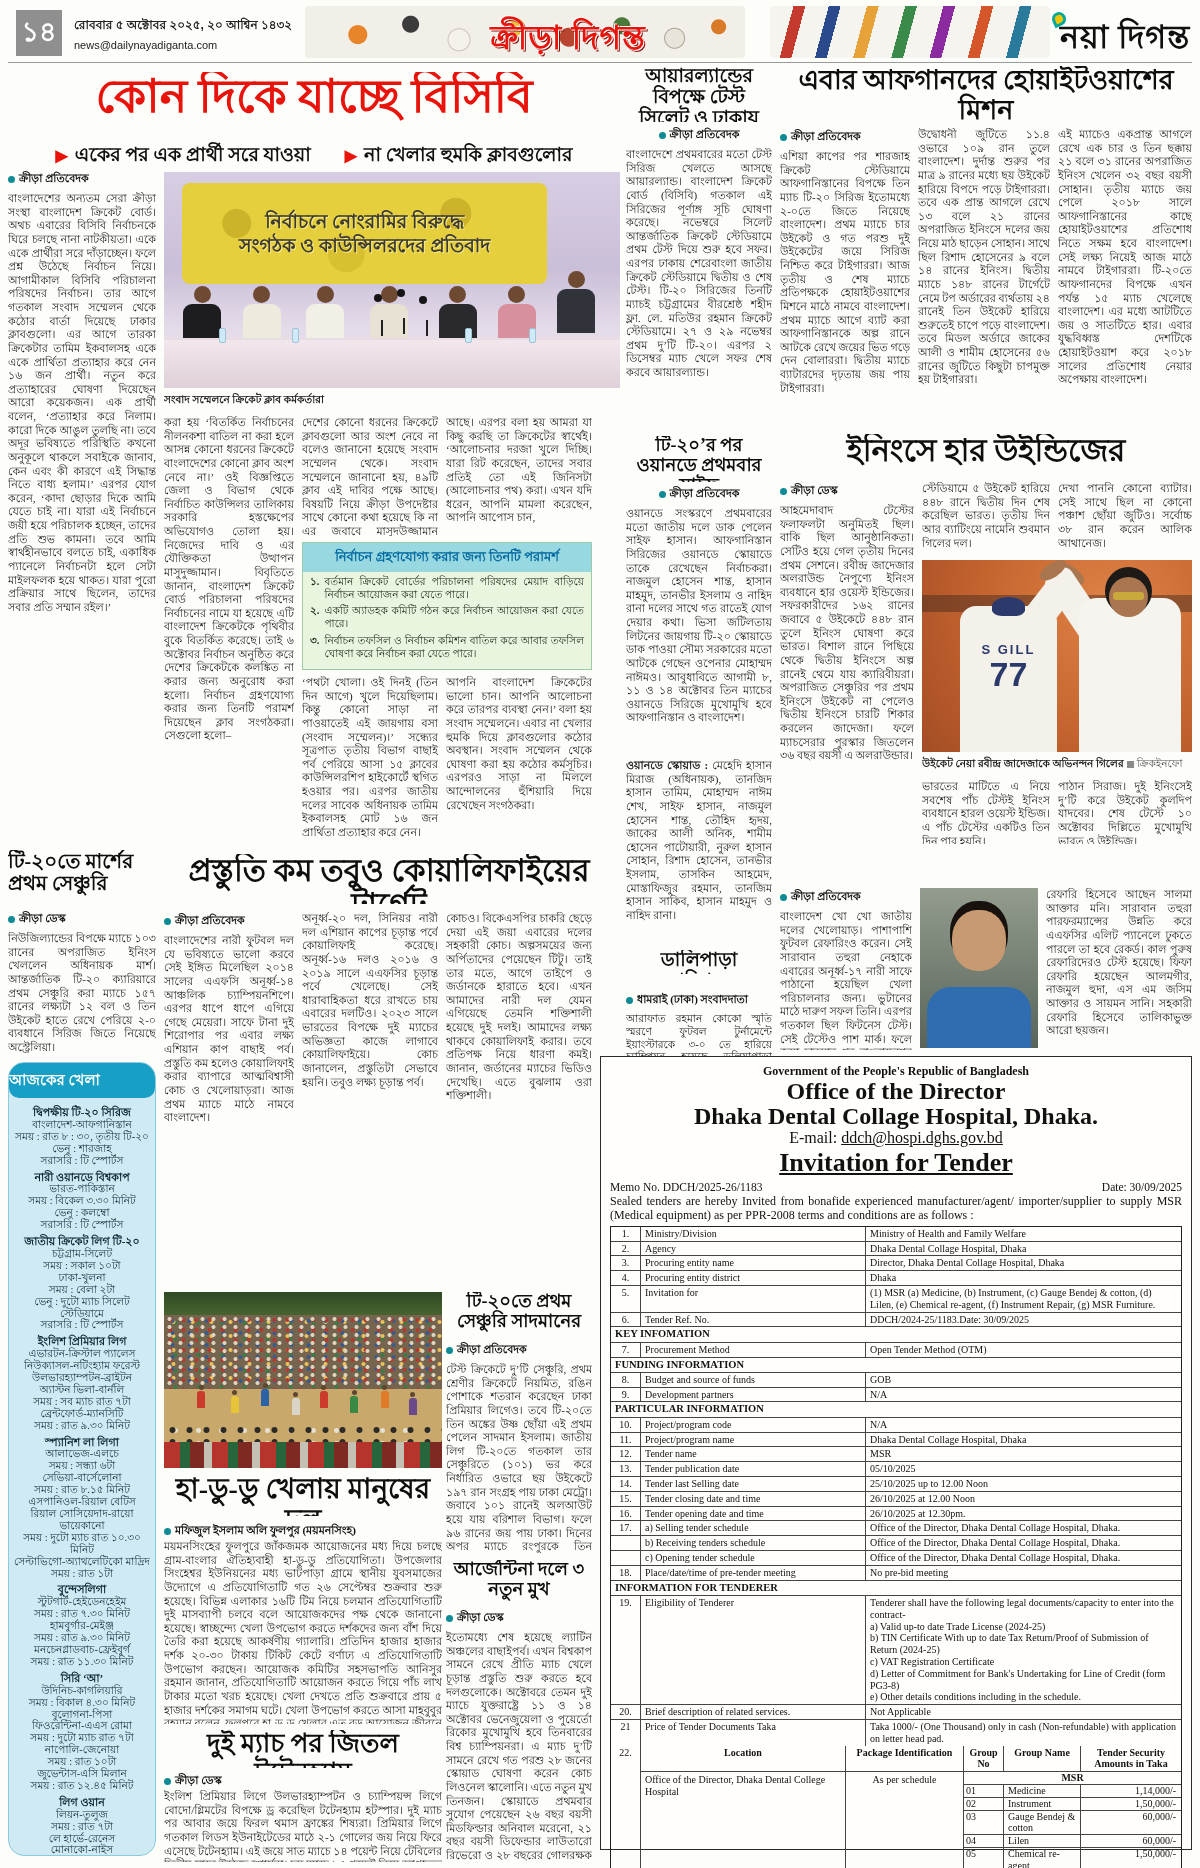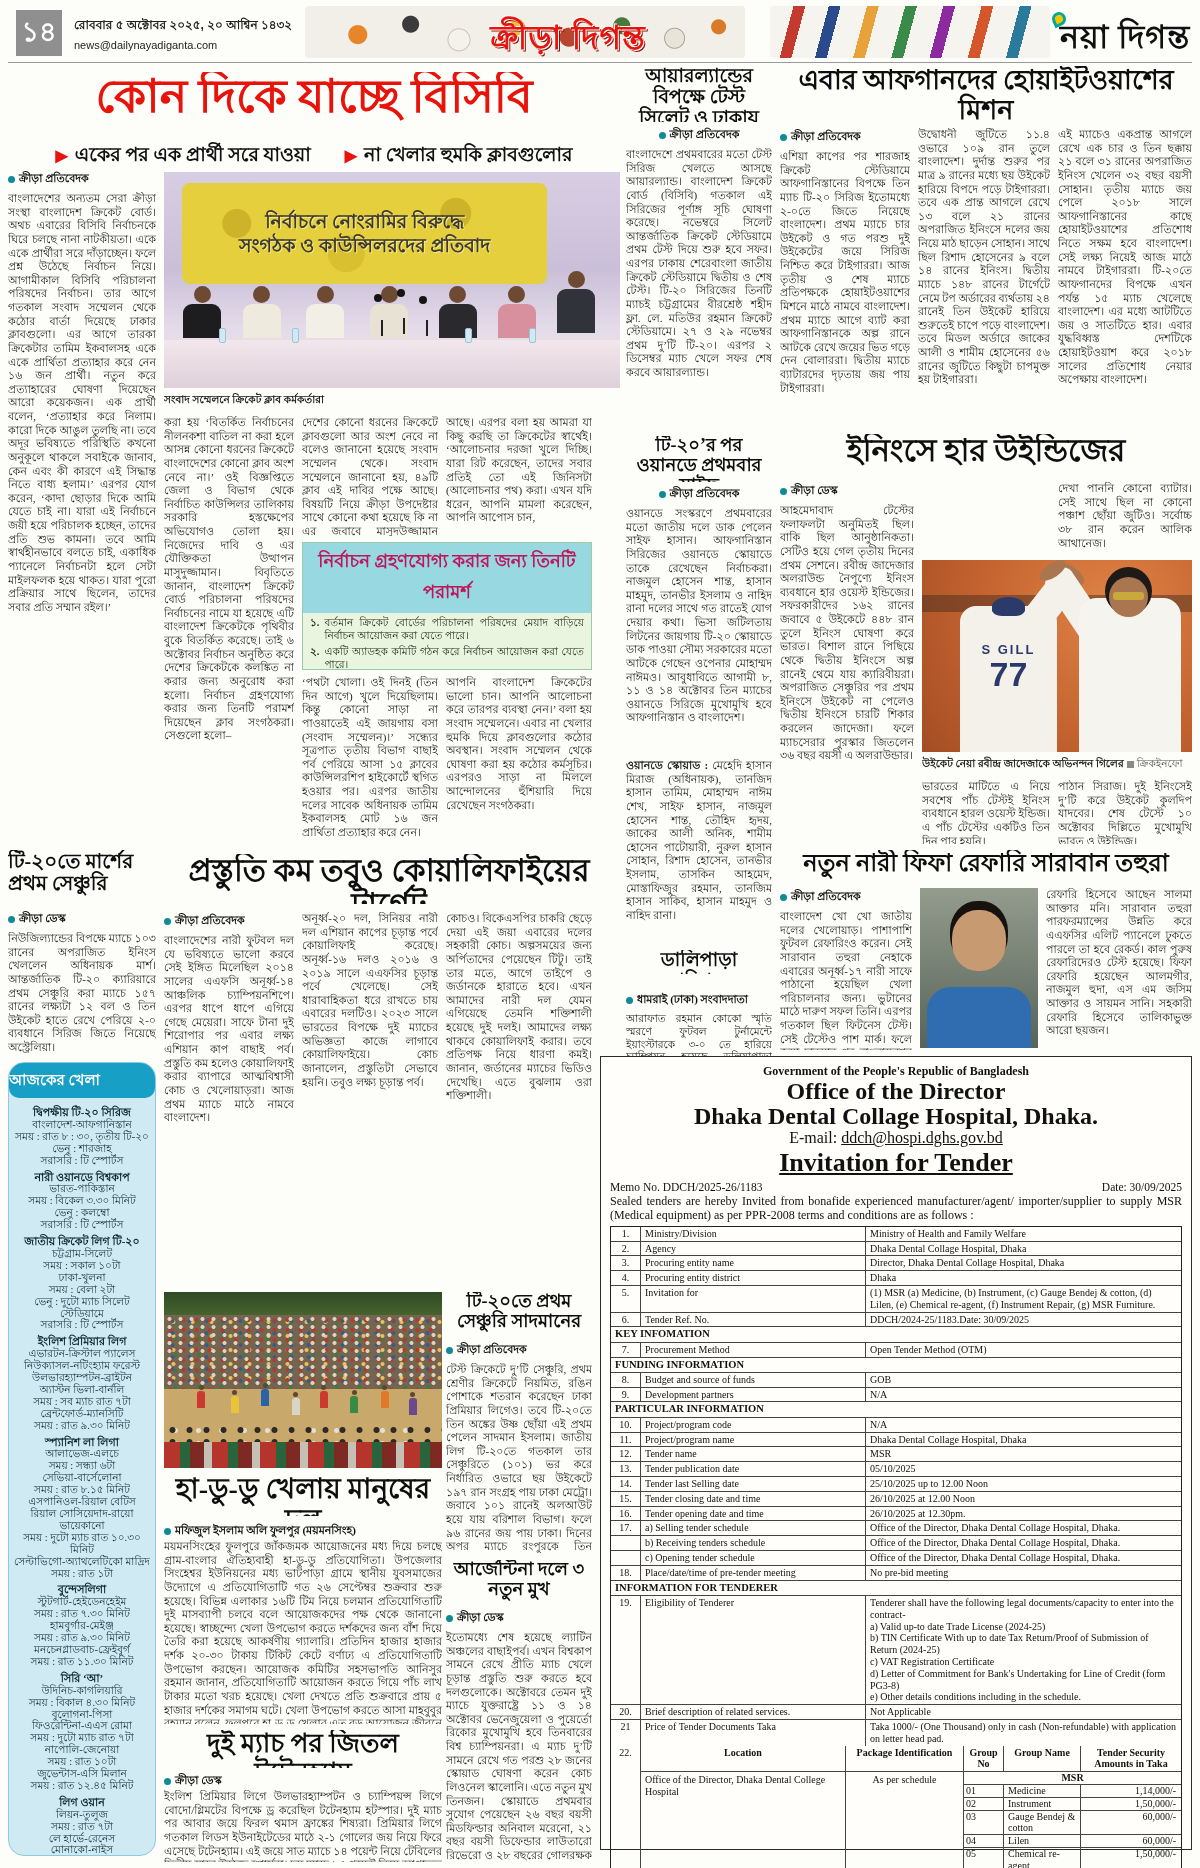--- a/index.html
+++ b/index.html
@@ -59,21 +59,21 @@
 .cr-p2{position:absolute;right:4%;bottom:0;width:38%;height:80%;background:#f6f4ee;border-radius:18px 18px 0 0}
 .cr-p2 .head2{position:absolute;top:-14%;left:30%;width:38%;height:26%;border-radius:50%;background:#a9764f;box-shadow:0 -6px 0 4px #1d1a18}
 .cr-p2 .shade{position:absolute;top:-4%;left:34%;width:30%;height:5%;background:#caa93c;border-radius:3px}
 .arm{position:absolute;background:#f3f1e9;width:11%;height:42%;border-radius:8px}
 .arm::after{content:"";position:absolute;top:-10px;left:0;width:100%;height:14px;border-radius:50%;background:#a9764f}
 .photo-ref{background:linear-gradient(180deg,#939c8d,#58645a)}
 .ref-head{position:absolute;top:14%;left:27%;width:46%;height:38%;border-radius:46%;background:#c89a72;box-shadow:0 -7px 0 2px #17120e}
 .ref-body{position:absolute;bottom:0;left:6%;width:88%;height:38%;border-radius:24px 24px 0 0;background:#2f6cb0}
 
 .gbox{background:#eaf5df;border:1px solid #9ccba6;overflow:hidden}
-.gbox .gh{background:#98d8e0;color:#be185d;font-weight:bold;font-size:18px;text-align:center;padding:4px 2px}
+.gbox .gh{background:#98d8e0;color:#0369a1;font-weight:bold;font-size:13px;text-align:center;padding:4px 2px}
 .gbox .gi{display:flex;gap:5px;padding:3px 7px 0;font-size:10.5px;line-height:1.25;text-align:justify;color:#1d2b1a}
 .gbox .gi .gn{font-weight:bold}
 
 .todaybox{background:#cfeaf3;border:1px solid #8ccadd;border-radius:16px;overflow:hidden}
 .todaybox .th{background:#189fc6;color:#fff;font-weight:bold;font-size:15px;text-align:left;padding:5px 0;border-radius:0 0 10px 10px}
 .todaybox .tl{font-size:10.5px;line-height:11.9px;text-align:center;color:#16323c}
 .todaybox .tl.hd{font-weight:bold;font-size:11px;padding-top:5px;color:#0d2730}
 .today-items{padding:4px 4px 6px}
 
 .tender{border:1.6px solid #2a2a2a;background:#fffefb;padding:7px 9px 6px;font-family:"Liberation Serif",serif;color:#111}
@@ -239,20 +239,21 @@
     <div class="body-text" style="height:280px">এশিয়া কাপের পর শারজাহ ক্রিকেট স্টেডিয়ামে আফগানিস্তানের বিপক্ষে তিন ম্যাচ টি-২০ সিরিজ ইতোমধ্যে ২-০তে জিতে নিয়েছে বাংলাদেশ। প্রথম ম্যাচে চার উইকেট ও গত পরশু দুই উইকেটের জয়ে সিরিজ নিশ্চিত করে টাইগাররা। আজ তৃতীয় ও শেষ ম্যাচে প্রতিপক্ষকে হোয়াইটওয়াশের মিশনে মাঠে নামবে বাংলাদেশ। প্রথম ম্যাচে আগে ব্যাট করা আফগানিস্তানকে অল্প রানে আটকে রেখে জয়ের ভিত গড়ে দেন বোলাররা। দ্বিতীয় ম্যাচে ব্যাটারদের দৃঢ়তায় জয় পায় টাইগাররা।</div>
   </div>
   <div class="abs body-text" style="left:918px;top:128px;width:132px;height:300px">উদ্বোধনী জুটিতে ১১.৪ ওভারে ১০৯ রান তুলে বাংলাদেশ। দুর্দান্ত শুরুর পর মাত্র ৯ রানের মধ্যে ছয় উইকেট হারিয়ে বিপদে পড়ে টাইগাররা। তবে এক প্রান্ত আগলে রেখে ১৩ বলে ২১ রানের অপরাজিত ইনিংসে দলের জয় নিয়ে মাঠ ছাড়েন সোহান। সাথে ছিল রিশাদ হোসেনের ৯ বলে ১৪ রানের ইনিংস। দ্বিতীয় ম্যাচে ১৪৮ রানের টার্গেটে নেমে টপ অর্ডারের ব্যর্থতায় ২৪ রানেই তিন উইকেট হারিয়ে শুরুতেই চাপে পড়ে বাংলাদেশ। তবে মিডল অর্ডারে জাকের আলী ও শামীম হোসেনের ৫৬ রানের জুটিতে কিছুটা চাপমুক্ত হয় টাইগাররা।</div>
   <div class="abs body-text" style="left:1058px;top:128px;width:134px;height:300px">এই ম্যাচেও একপ্রান্ত আগলে রেখে এক চার ও তিন ছক্কায় ২১ বলে ৩১ রানের অপরাজিত ইনিংস খেলেন ৩২ বছর বয়সী সোহান। তৃতীয় ম্যাচে জয় পেলে ২০১৮ সালে আফগানিস্তানের কাছে হোয়াইটওয়াশের প্রতিশোধ নিতে সক্ষম হবে বাংলাদেশ। সেই লক্ষ্য নিয়েই আজ মাঠে নামবে টাইগাররা। টি-২০তে আফগানদের বিপক্ষে এখন পর্যন্ত ১৫ ম্যাচ খেলেছে বাংলাদেশ। এর মধ্যে আটটিতে জয় ও সাতটিতে হার। এবার যুদ্ধবিধ্বস্ত দেশটিকে হোয়াইটওয়াশ করে ২০১৮ সালের প্রতিশোধ নেয়ার অপেক্ষায় বাংলাদেশ।</div>
 
   <div class="abs hl ctr" style="left:780px;top:434px;width:412px;height:42px;font-size:31px">ইনিংসে হার উইন্ডিজের</div>
   <div class="abs" style="left:780px;top:482px;width:134px;height:364px">
     <div class="byline"><span class="dot"></span><span>ক্রীড়া ডেস্ক</span></div>
     <div class="body-text" style="height:344px">আহমেদাবাদ টেস্টের ফলাফলটা অনুমিতই ছিল। বাকি ছিল আনুষ্ঠানিকতা। সেটিও হয়ে গেল তৃতীয় দিনের প্রথম সেশনে। রবীন্দ্র জাদেজার অলরাউন্ড নৈপুণ্যে ইনিংস ব্যবধানে হার ওয়েস্ট ইন্ডিজের। সফরকারীদের ১৬২ রানের জবাবে ৫ উইকেটে ৪৪৮ রান তুলে ইনিংস ঘোষণা করে ভারত। বিশাল রানে পিছিয়ে থেকে দ্বিতীয় ইনিংসে অল্প রানেই থেমে যায় ক্যারিবীয়রা। অপরাজিত সেঞ্চুরির পর প্রথম ইনিংসে উইকেট না পেলেও দ্বিতীয় ইনিংসে চারটি শিকার করলেন জাদেজা। ফলে ম্যাচসেরার পুরস্কার জিতলেন ৩৬ বছর বয়সী এ অলরাউন্ডার।</div>
   </div>
+  <div class="abs body-text" style="left:922px;top:482px;width:128px;height:72px">স্টেডিয়ামে ৫ উইকেট হারিয়ে ৪৪৮ রানে দ্বিতীয় দিন শেষ করেছিল ভারত। তৃতীয় দিন আর ব্যাটিংয়ে নামেনি শুবমান গিলের দল।</div>
   <div class="abs body-text" style="left:1058px;top:482px;width:134px;height:72px">দেখা পাননি কোনো ব্যাটার। সেই সাথে ছিল না কোনো পঞ্চাশ ছোঁয়া জুটিও। সর্বোচ্চ ৩৮ রান করেন আলিক আথানেজ।</div>
 
   <div class="abs photo photo-cricket" style="left:922px;top:560px;width:270px;height:192px">
     <div class="cr-band"></div>
     <div class="arm" style="left:40%;top:4%;transform:rotate(38deg)"></div>
     <div class="arm" style="left:52%;top:3%;transform:rotate(-34deg)"></div>
     <div class="cr-p1">
       <div class="cap"></div>
       <div class="nm">S GILL</div>
       <div class="num">77</div>
@@ -261,21 +262,20 @@
       <div class="head2"></div>
       <div class="shade"></div>
     </div>
   </div>
   <div class="abs caption" style="left:922px;top:756px;width:270px;height:20px">
     <span>উইকেট নেয়া রবীন্দ্র জাদেজাকে অভিনন্দন গিলের</span><span class="sqr"></span><span class="credit">ক্রিকইনফো</span>
   </div>
   <div class="abs body-text" style="left:922px;top:780px;width:128px;height:64px">ভারতের মাটিতে এ নিয়ে সবশেষ পাঁচ টেস্টই ইনিংস ব্যবধানে হারল ওয়েস্ট ইন্ডিজ। এ পাঁচ টেস্টের একটিও তিন দিন পার হয়নি।</div>
   <div class="abs body-text" style="left:1058px;top:780px;width:134px;height:64px">পাঠান সিরাজ। দুই ইনিংসেই দু’টি করে উইকেট কুলদিপ যাদবের। শেষ টেস্টে ১০ অক্টোবর দিল্লিতে মুখোমুখি ভারত ও উইন্ডিজ।</div>
 
-  <div class="abs hl ctr" style="left:780px;top:850px;width:412px;height:32px;font-size:24px">নতুন নারী ফিফা রেফারি সারাবান তহুরা</div>
   <div class="abs" style="left:780px;top:888px;width:132px;height:160px">
     <div class="byline"><span class="dot"></span><span>ক্রীড়া প্রতিবেদক</span></div>
     <div class="body-text" style="height:140px">বাংলাদেশ খো খো জাতীয় দলের খেলোয়াড়। পাশাপাশি ফুটবল রেফারিংও করেন। সেই সারাবান তহুরা নেহাকে এবারের অনূর্ধ্ব-১৭ নারী সাফে পাঠানো হয়েছিল খেলা পরিচালনার জন্য। ভুটানের মাঠে দারুণ সফল তিনি। এরপর গতকাল ছিল ফিটনেস টেস্ট। সেই টেস্টেও পাশ মার্ক। ফলে জয়া চাকমার পর বাংলাদেশের দ্বিতীয় নারী হিসেবে ফিফা রেফারি হলেন সারাবান তহুরা।</div>
   </div>
   <div class="abs photo photo-ref" style="left:920px;top:888px;width:118px;height:160px">
     <div class="ref-head"></div>
     <div class="ref-body"></div>
   </div>
   <div class="abs body-text" style="left:1046px;top:888px;width:146px;height:160px">রেফারি হিসেবে আছেন সালমা আক্তার মনি। সারাবান তহুরা পারফরম্যান্সের উন্নতি করে এএফসির এলিট প্যানেলে ঢুকতে পারলে তা হবে রেকর্ড। কাল পুরুষ রেফারিদেরও টেস্ট হয়েছে। ফিফা রেফারি হয়েছেন আলমগীর, নাজমুল হুদা, এস এম জসিম আক্তার ও সায়মন সানি। সহকারী রেফারি হিসেবে তালিকাভুক্ত আরো ছয়জন।</div>
 

